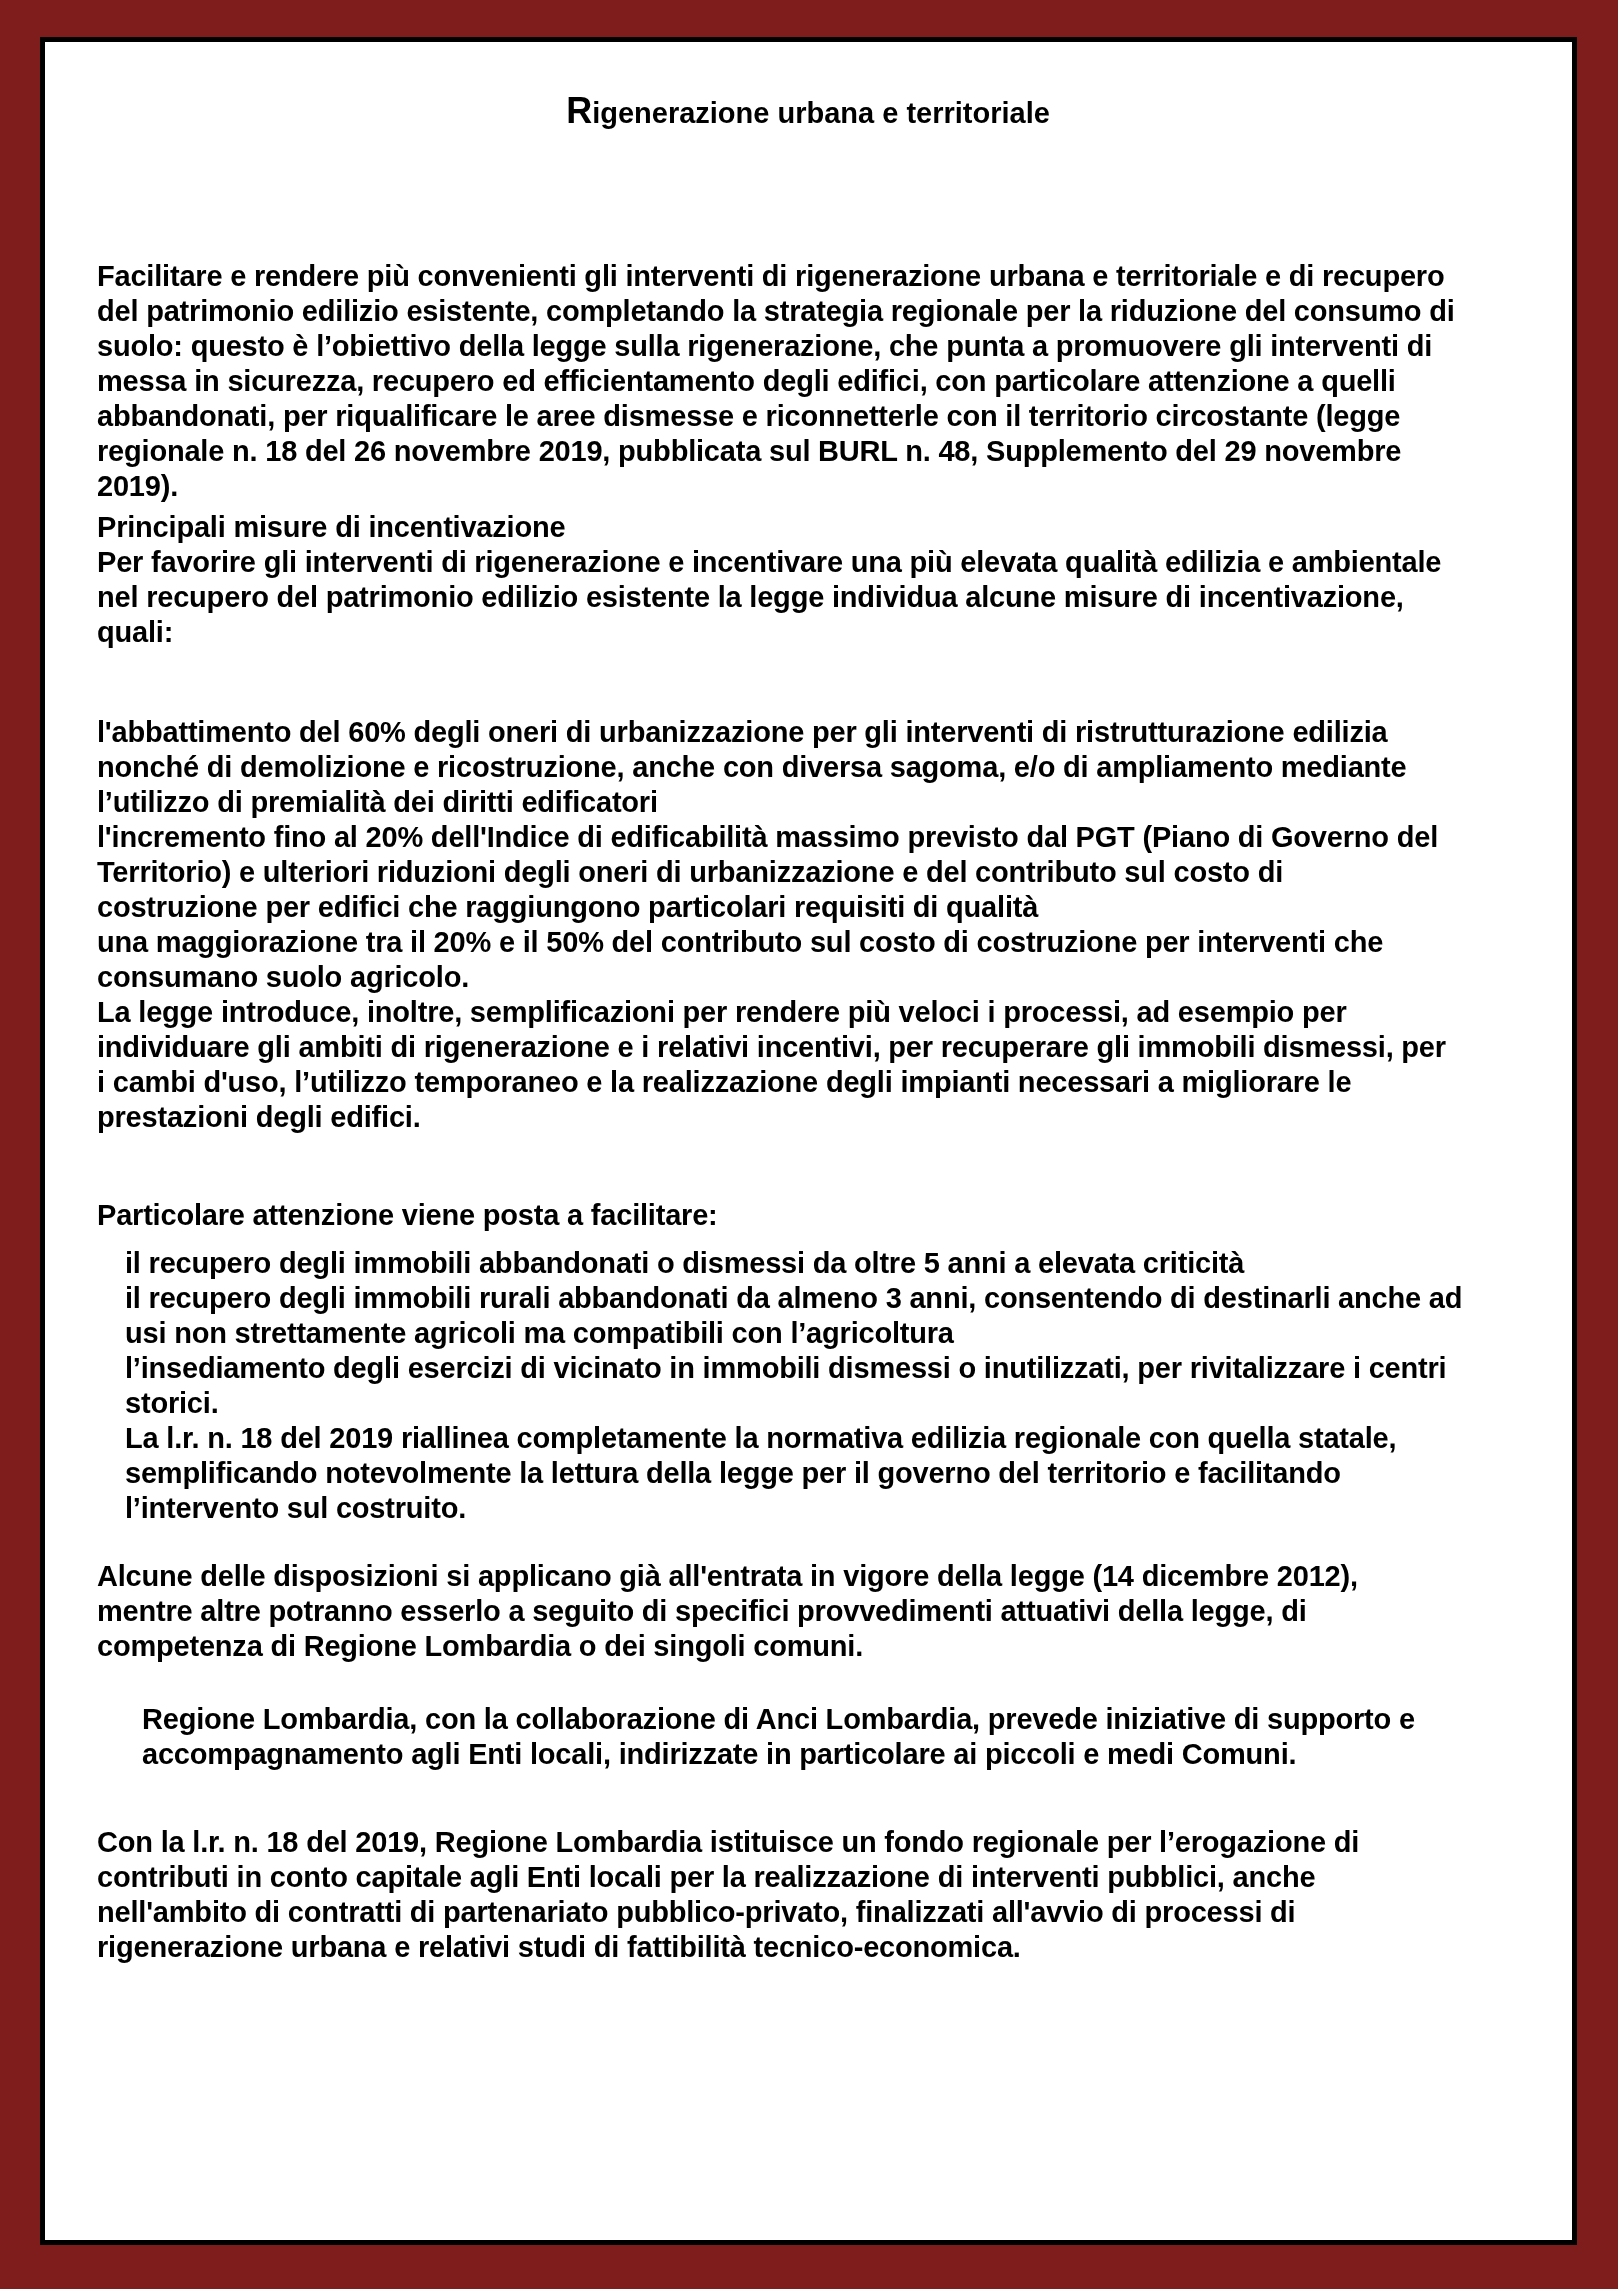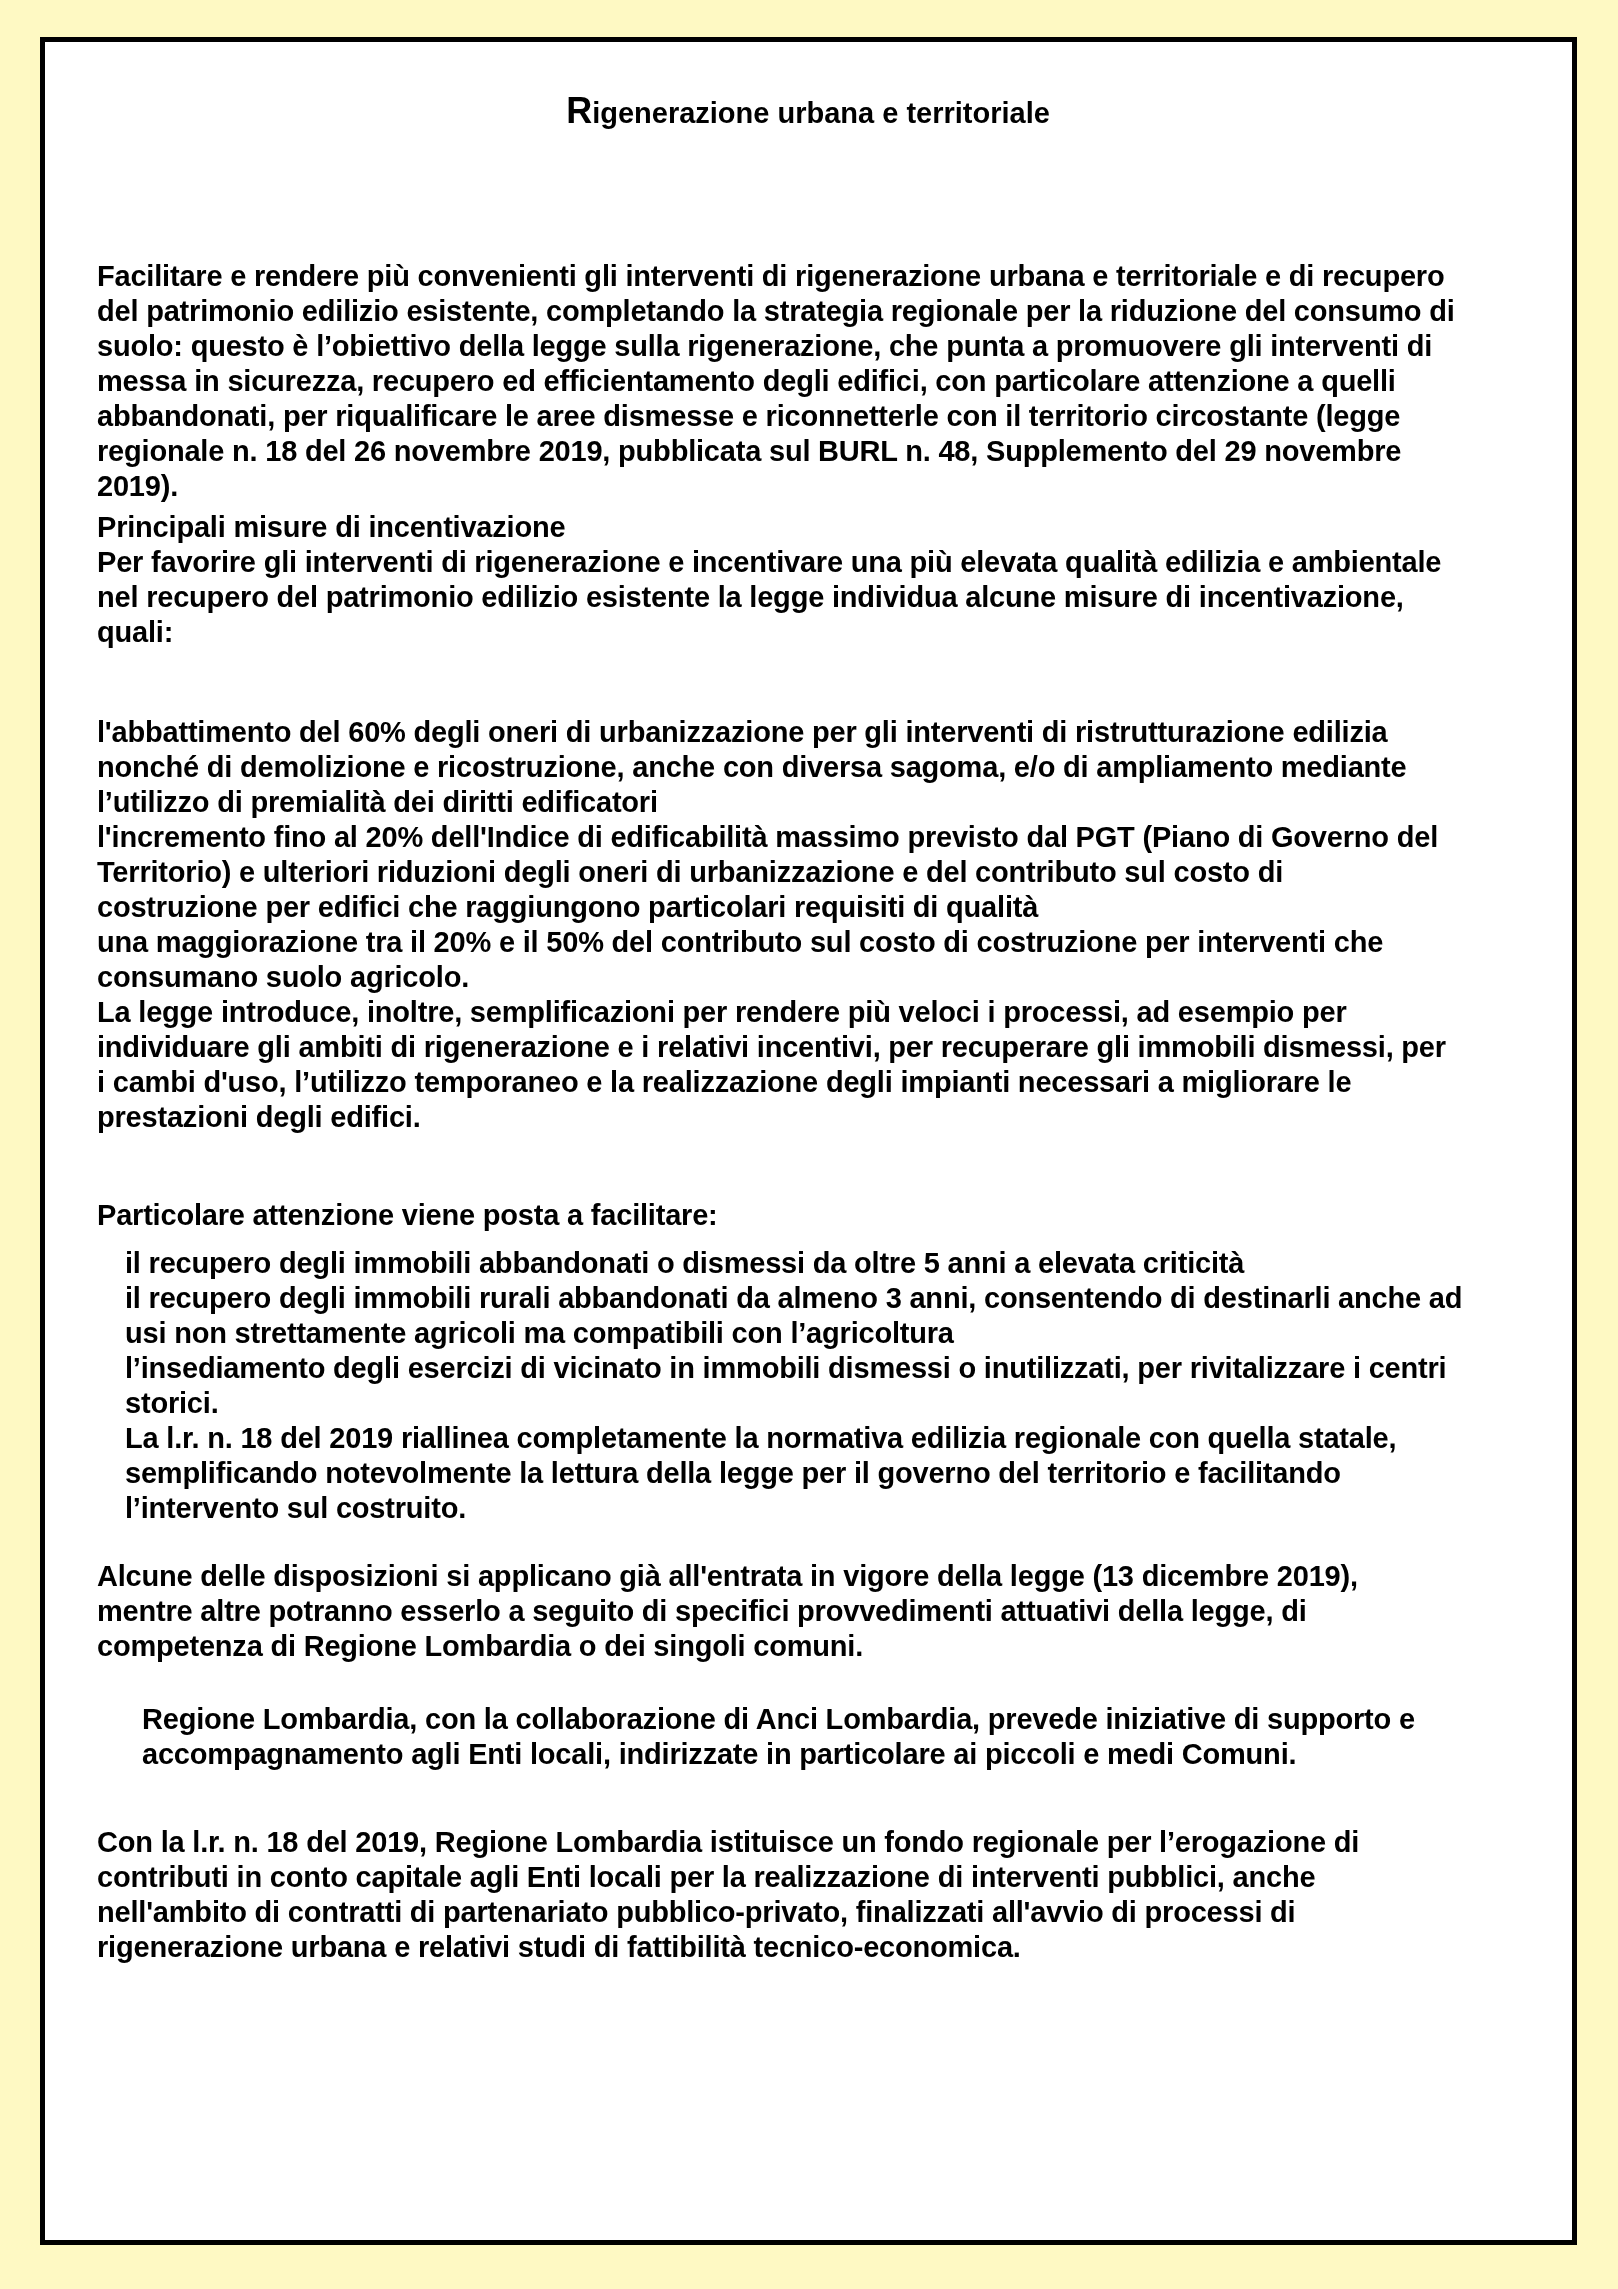--- a/index.html
+++ b/index.html
@@ -4,21 +4,21 @@
 <style>
   html, body {
     margin: 0;
     padding: 0;
     background: #ffffff;
   }
   .page {
     position: relative;
     width: 1619px;
     height: 2290px;
-    background: #fef9c3;
+    background: #7f1d1d;
     font-family: "Liberation Sans", "DejaVu Sans", sans-serif;
     color: #000000;
   }
   .doc-frame {
     position: absolute;
     left: 40px;
     top: 37px;
     width: 1537px;
     height: 2208px;
     box-sizing: border-box;
@@ -97,21 +97,21 @@
 
     <div class="para p5">il recupero degli immobili abbandonati o dismessi da oltre 5 anni a elevata criticità
 il recupero degli immobili rurali abbandonati da almeno 3 anni, consentendo di destinarli anche ad
 usi non strettamente agricoli ma compatibili con l’agricoltura
 l’insediamento degli esercizi di vicinato in immobili dismessi o inutilizzati, per rivitalizzare i centri
 storici.
 La l.r. n. 18 del 2019 riallinea completamente la normativa edilizia regionale con quella statale,
 semplificando notevolmente la lettura della legge per il governo del territorio e facilitando
 l’intervento sul costruito.</div>
 
-    <div class="para p6">Alcune delle disposizioni si applicano già all'entrata in vigore della legge (13 dicembre 2019),
+    <div class="para p6">Alcune delle disposizioni si applicano già all'entrata in vigore della legge (14 dicembre 2012),
 mentre altre potranno esserlo a seguito di specifici provvedimenti attuativi della legge, di
 competenza di Regione Lombardia o dei singoli comuni.</div>
 
     <div class="para p7">Regione Lombardia, con la collaborazione di Anci Lombardia, prevede iniziative di supporto e
 accompagnamento agli Enti locali, indirizzate in particolare ai piccoli e medi Comuni.</div>
 
     <div class="para p8">Con la l.r. n. 18 del 2019, Regione Lombardia istituisce un fondo regionale per l’erogazione di
 contributi in conto capitale agli Enti locali per la realizzazione di interventi pubblici, anche
 nell'ambito di contratti di partenariato pubblico-privato, finalizzati all'avvio di processi di
 rigenerazione urbana e relativi studi di fattibilità tecnico-economica.</div>

